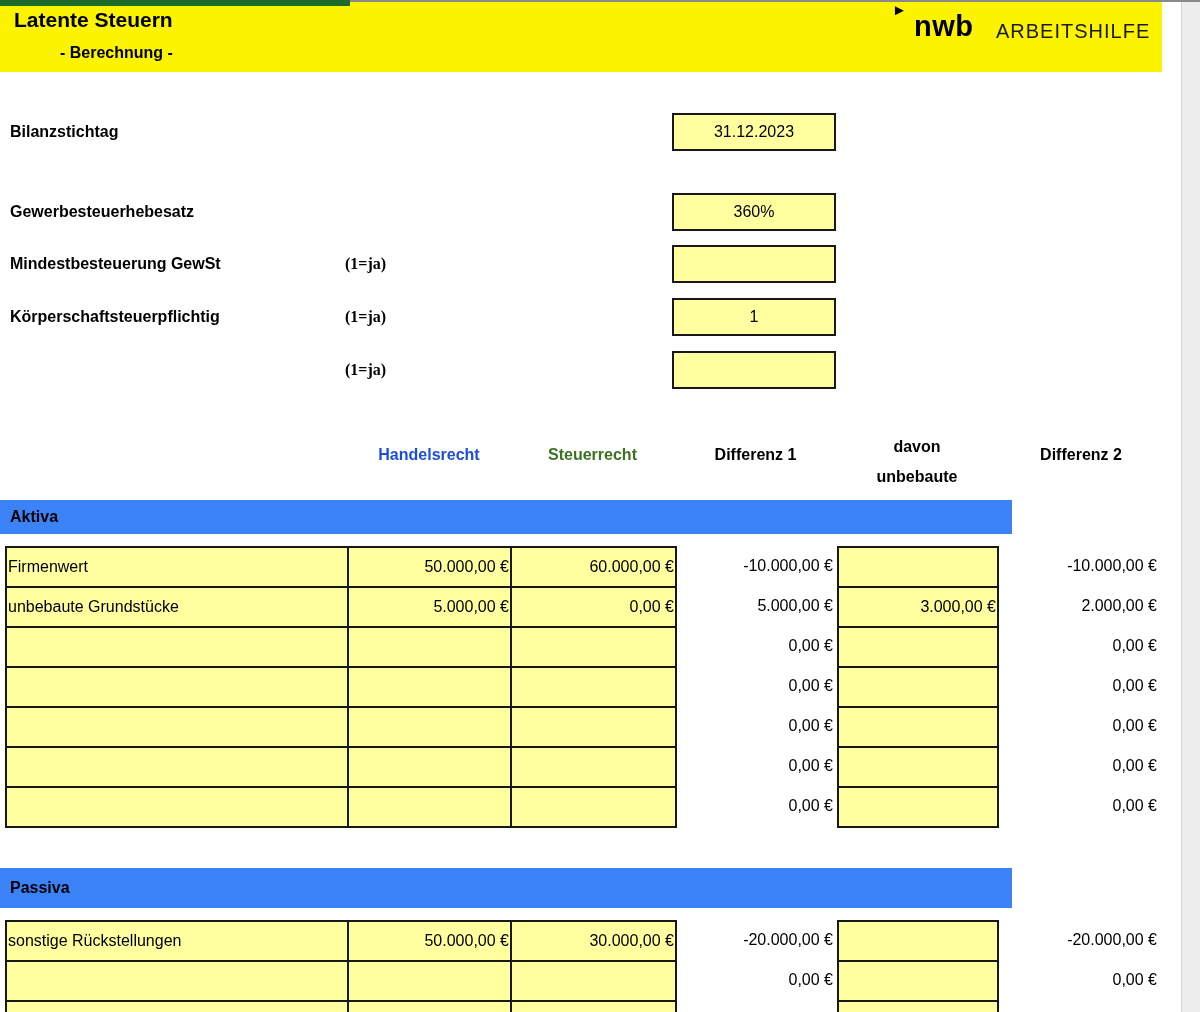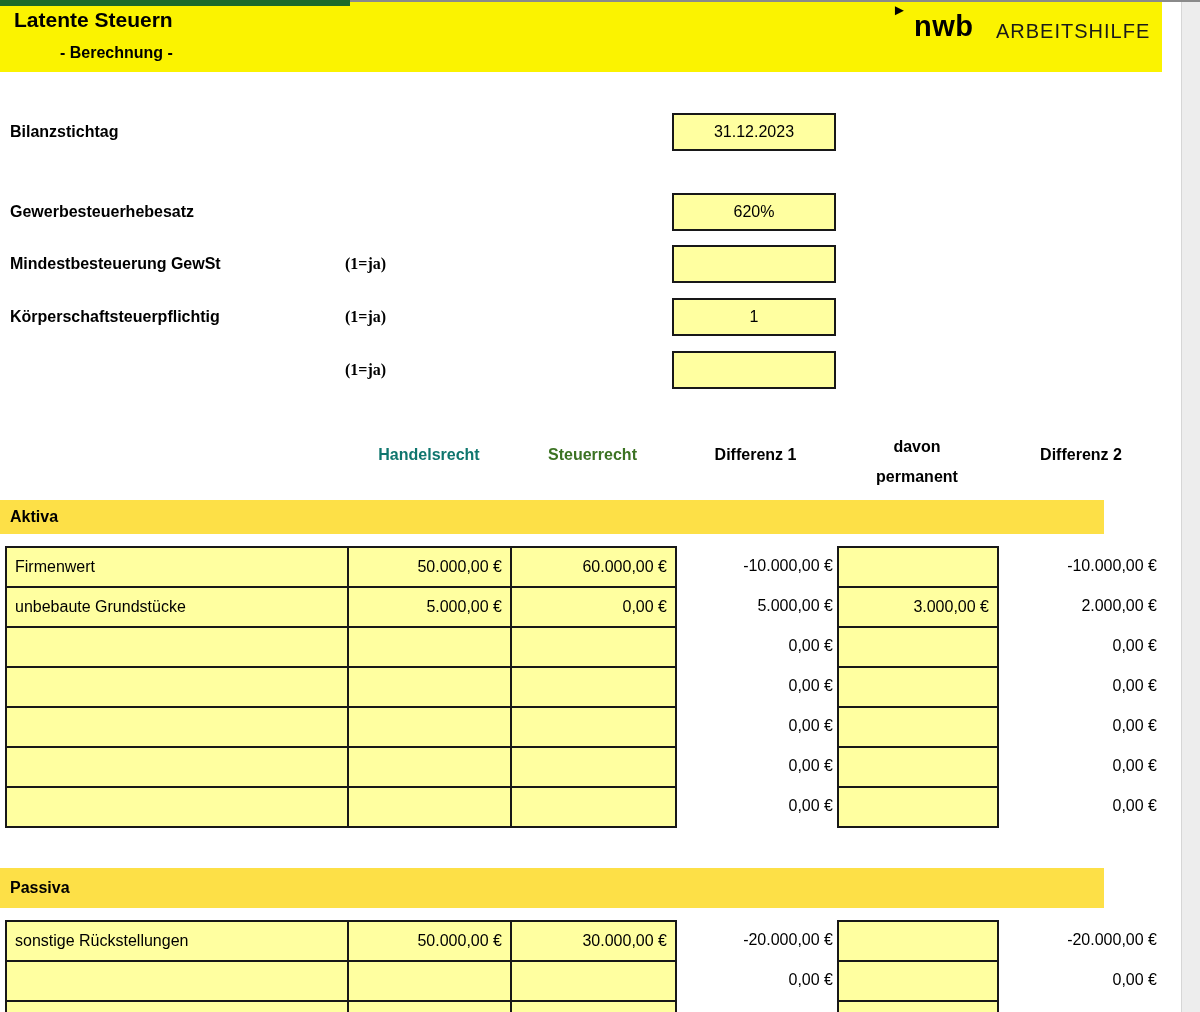--- a/index.html
+++ b/index.html
@@ -23,32 +23,32 @@
 
   .flabel { position:absolute; left:10px; height:38px; line-height:38px; font-size:16px; font-weight:bold; }
   .fhint { position:absolute; left:345px; height:38px; line-height:38px; font-size:16px; font-weight:bold;font-family:Liberation Serif, serif; }
   .fbox {
     position:absolute; left:672px; width:164px; height:38px;
     background:#ffffa0; border:2px solid #181818;
     text-align:center; line-height:34px; font-size:16px;
   }
 
   .colhead { position:absolute; top:446px; font-size:16px; font-weight:bold; text-align:center; }
-  .colhead.blue { color:#0f766e; }
+  .colhead.blue { color:#1d4ed8; }
   .colhead.green { color:#3c7323; }
   .colhead.twolines { top:432px; line-height:30px; }
 
-  .band { position:absolute; left:0; width:1104px; background:#fde047; }
+  .band { position:absolute; left:0; width:1012px; background:#3b82f6; }
   .band-label { position:absolute; left:10px; top:0; bottom:0; display:flex; align-items:center; font-size:16px; font-weight:bold; }
 
   table.ltable { position:absolute; left:5px; border-collapse:collapse; table-layout:fixed; }
   table.dptable { position:absolute; left:837px; border-collapse:collapse; table-layout:fixed; }
   table.ltable td, table.dptable td {
     background:#ffffa0; border:2px solid #181818;
-    font-size:16px; padding:0 8px; overflow:hidden; white-space:nowrap;
+    font-size:16px; padding:0 1px; overflow:hidden; white-space:nowrap;
   }
   table.ltable tr, table.dptable tr { height:40px; }
   td.cname { text-align:left; }
   td.cnum { text-align:right; }
 
   .dval {
     position:absolute; width:150px; height:40px; line-height:40px;
     font-size:16px; text-align:right; white-space:nowrap;
   }
   .d1 { left:683px; }
@@ -70,37 +70,37 @@
       <span class="logo-pointer">►</span>
       <span class="logo-brand">nwb</span>
       <span class="logo-suffix">ARBEITSHILFE</span>
     </div>
   </div>
 
   <div class="flabel" style="top:113px">Bilanzstichtag</div>
   <div class="fbox" style="top:113px">31.12.2023</div>
 
   <div class="flabel" style="top:193px">Gewerbesteuerhebesatz</div>
-  <div class="fbox" style="top:193px">620%</div>
+  <div class="fbox" style="top:193px">360%</div>
 
   <div class="flabel" style="top:245px">Mindestbesteuerung GewSt</div>
   <div class="fhint" style="top:245px">(1=ja)</div>
   <div class="fbox" style="top:245px"></div>
 
   <div class="flabel" style="top:298px">Körperschaftsteuerpflichtig</div>
   <div class="fhint" style="top:298px">(1=ja)</div>
   <div class="fbox" style="top:298px">1</div>
 
   <div class="fhint" style="top:351px">(1=ja)</div>
   <div class="fbox" style="top:351px"></div>
 
   <div class="colhead blue" style="left:348px;width:162px">Handelsrecht</div>
   <div class="colhead green" style="left:510px;width:165px">Steuerrecht</div>
   <div class="colhead" style="left:675px;width:161px">Differenz 1</div>
-  <div class="colhead twolines" style="left:857px;width:120px">davon permanent</div>
+  <div class="colhead twolines" style="left:857px;width:120px">davon unbebaute</div>
   <div class="colhead" style="left:1001px;width:160px">Differenz 2</div>
 
   <div class="band" style="top:500px;height:34px">
     <div class="band-label">Aktiva</div>
   </div>
 
   <table class="ltable" style="top:546px">
     <colgroup>
         <col style="width:342px">
         <col style="width:163px">

